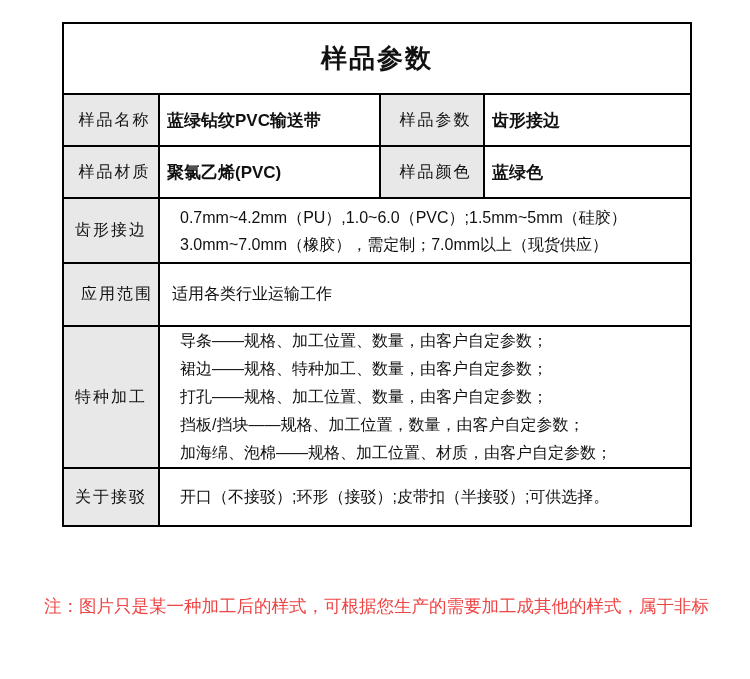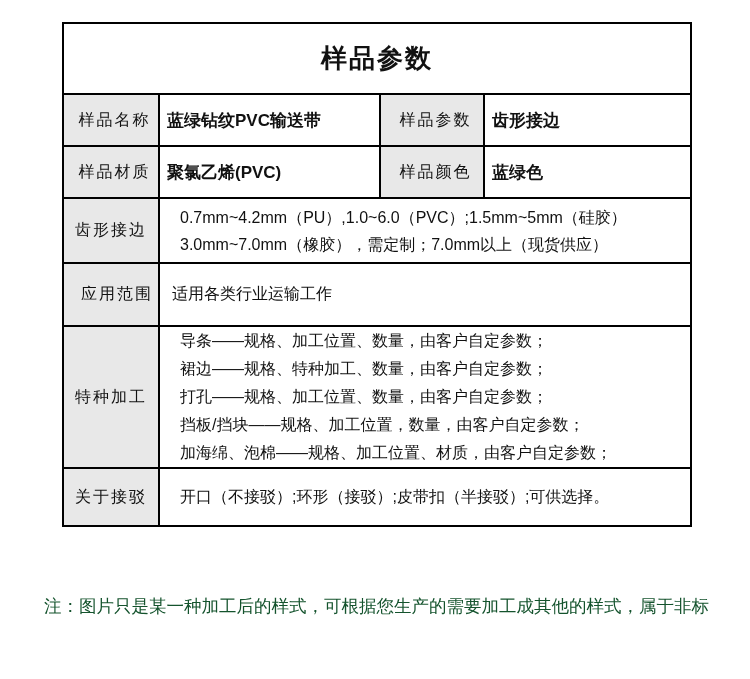--- a/index.html
+++ b/index.html
@@ -52,21 +52,21 @@
   tr.row-special td { height: 125px; }
   tr.row-joint td { height: 58px; }
   .multiline div { line-height: 27px; }
   .speclines div { line-height: 28px; }
   .note {
     position: absolute;
     left: 44px; top: 591px;
     width: 676px;
     font-size: 17.5px;
     line-height: 31px;
-    color: #14532d;
+    color: #ef4444;
   }
 </style>
 </head>
 <body>
 
 <div class="page">
 
   <table class="spec">
     <colgroup>
       <col style="width:96px">

